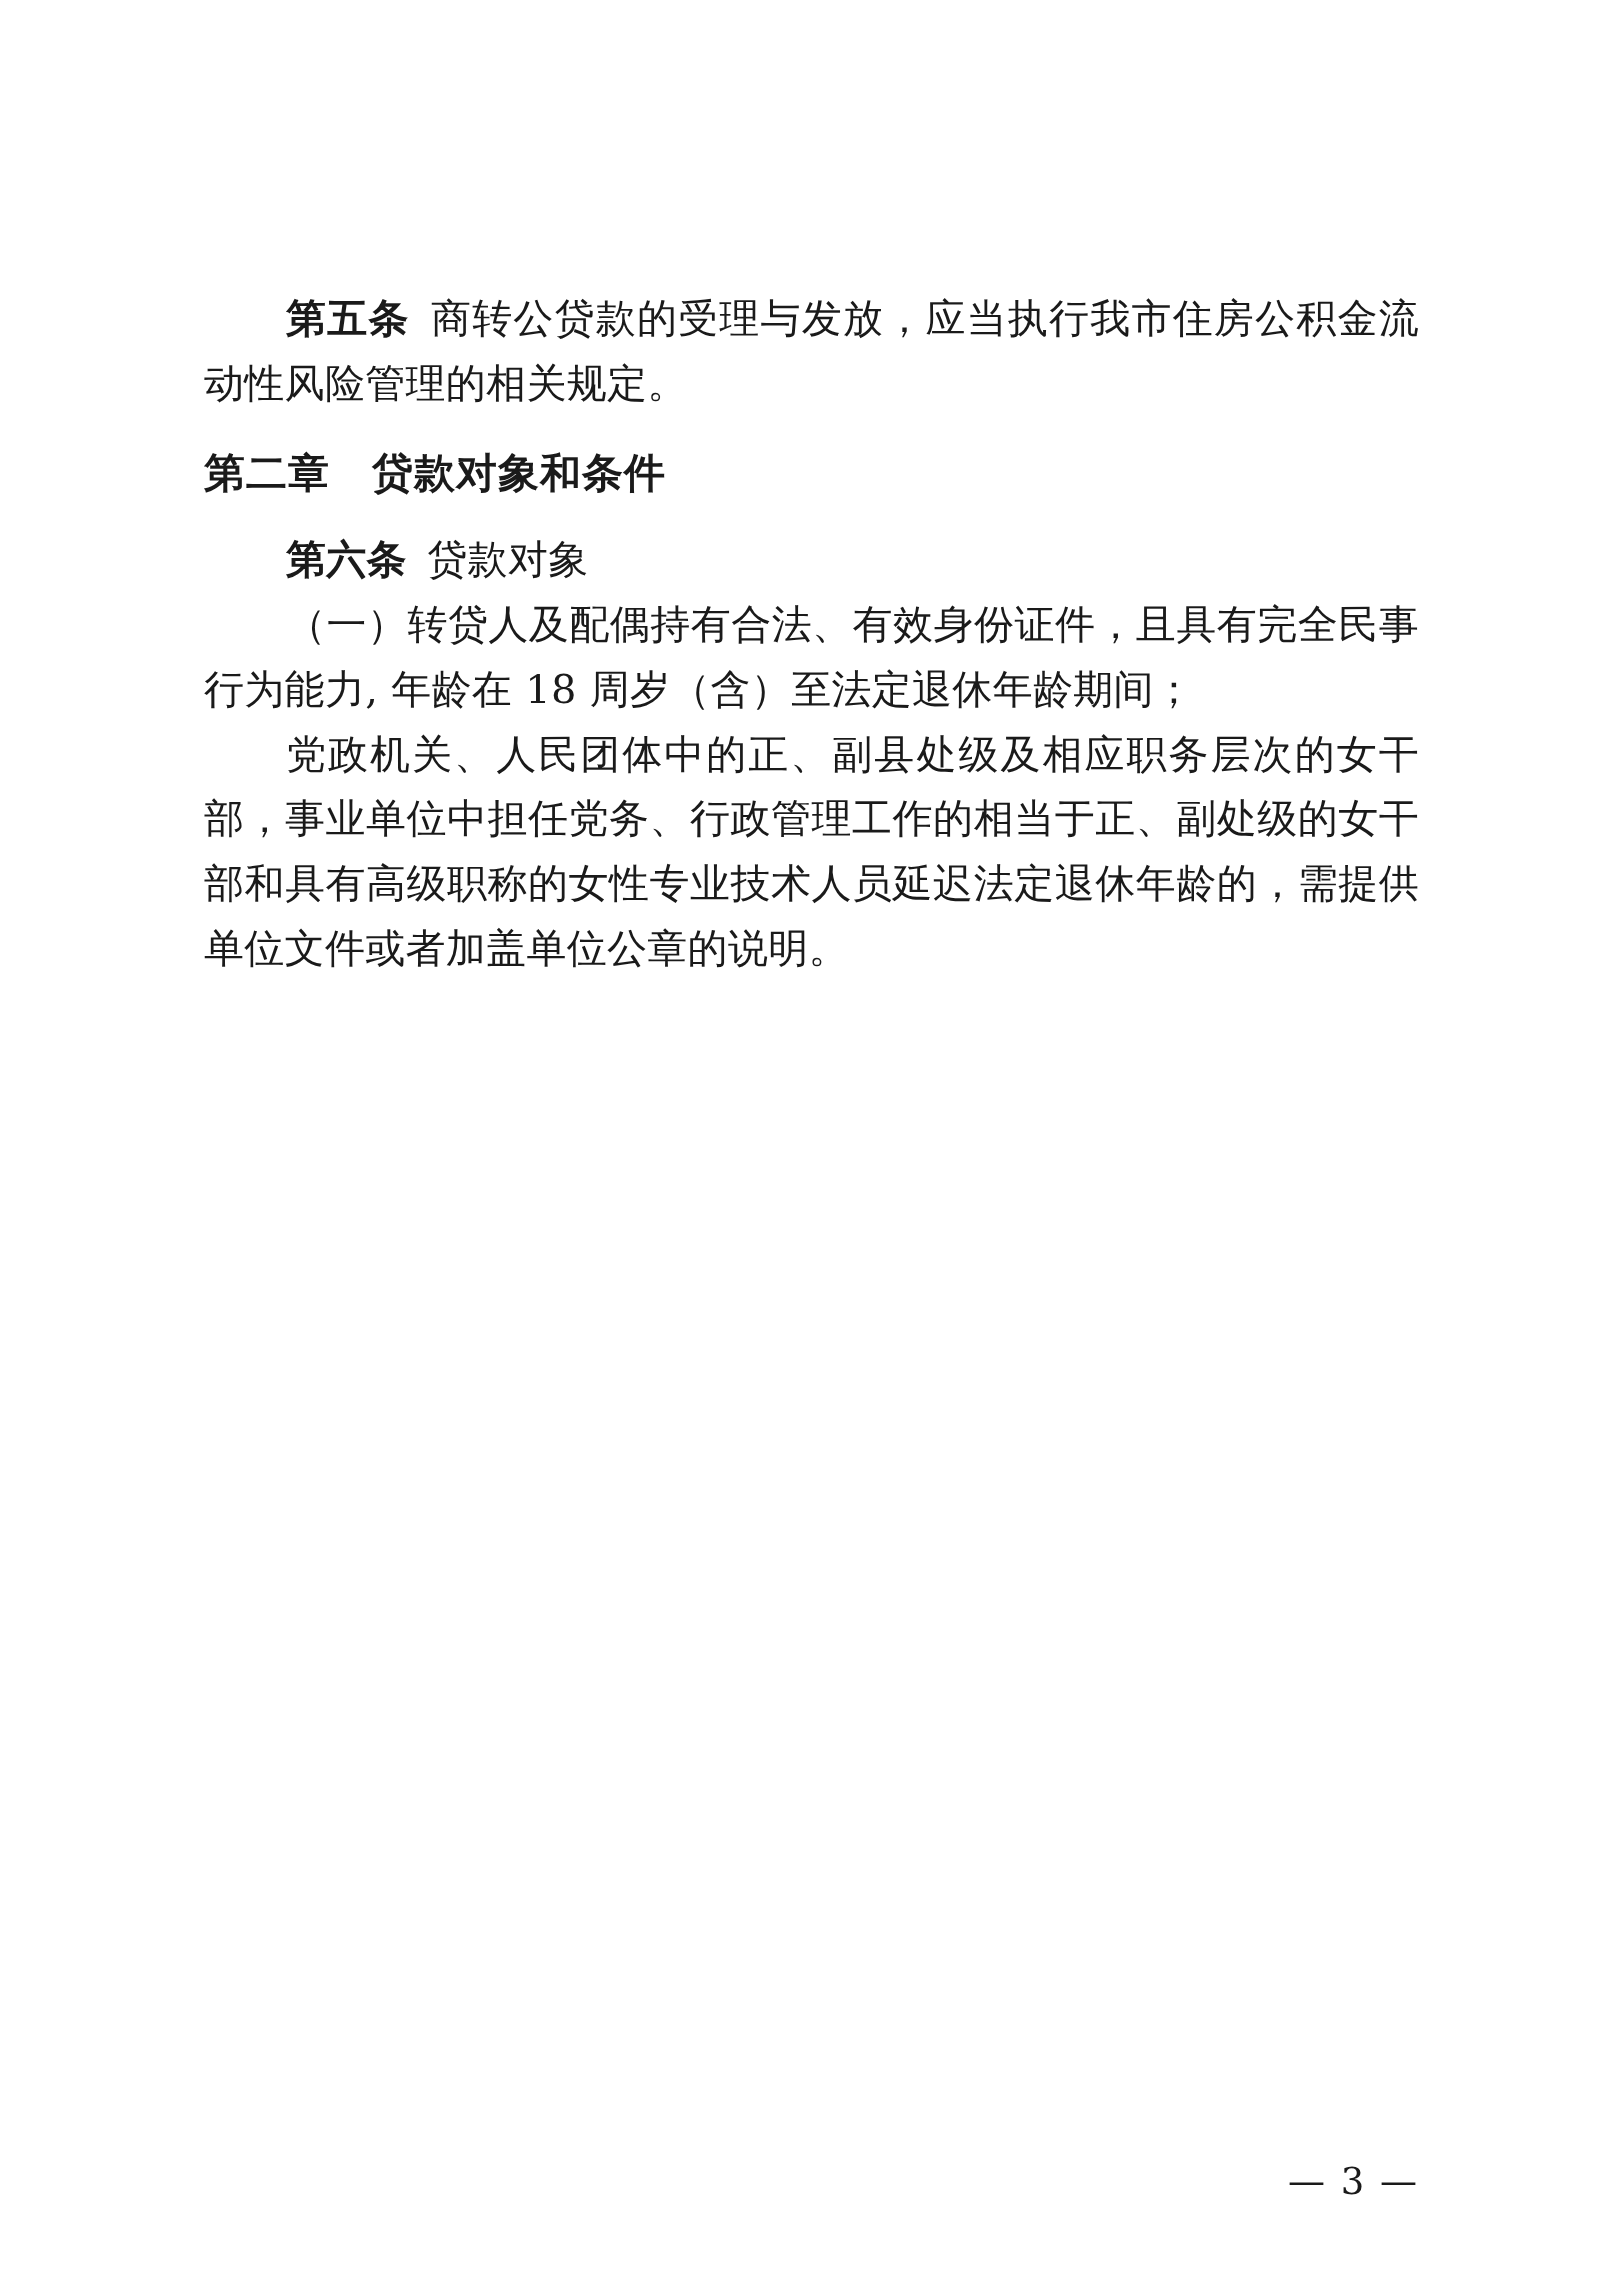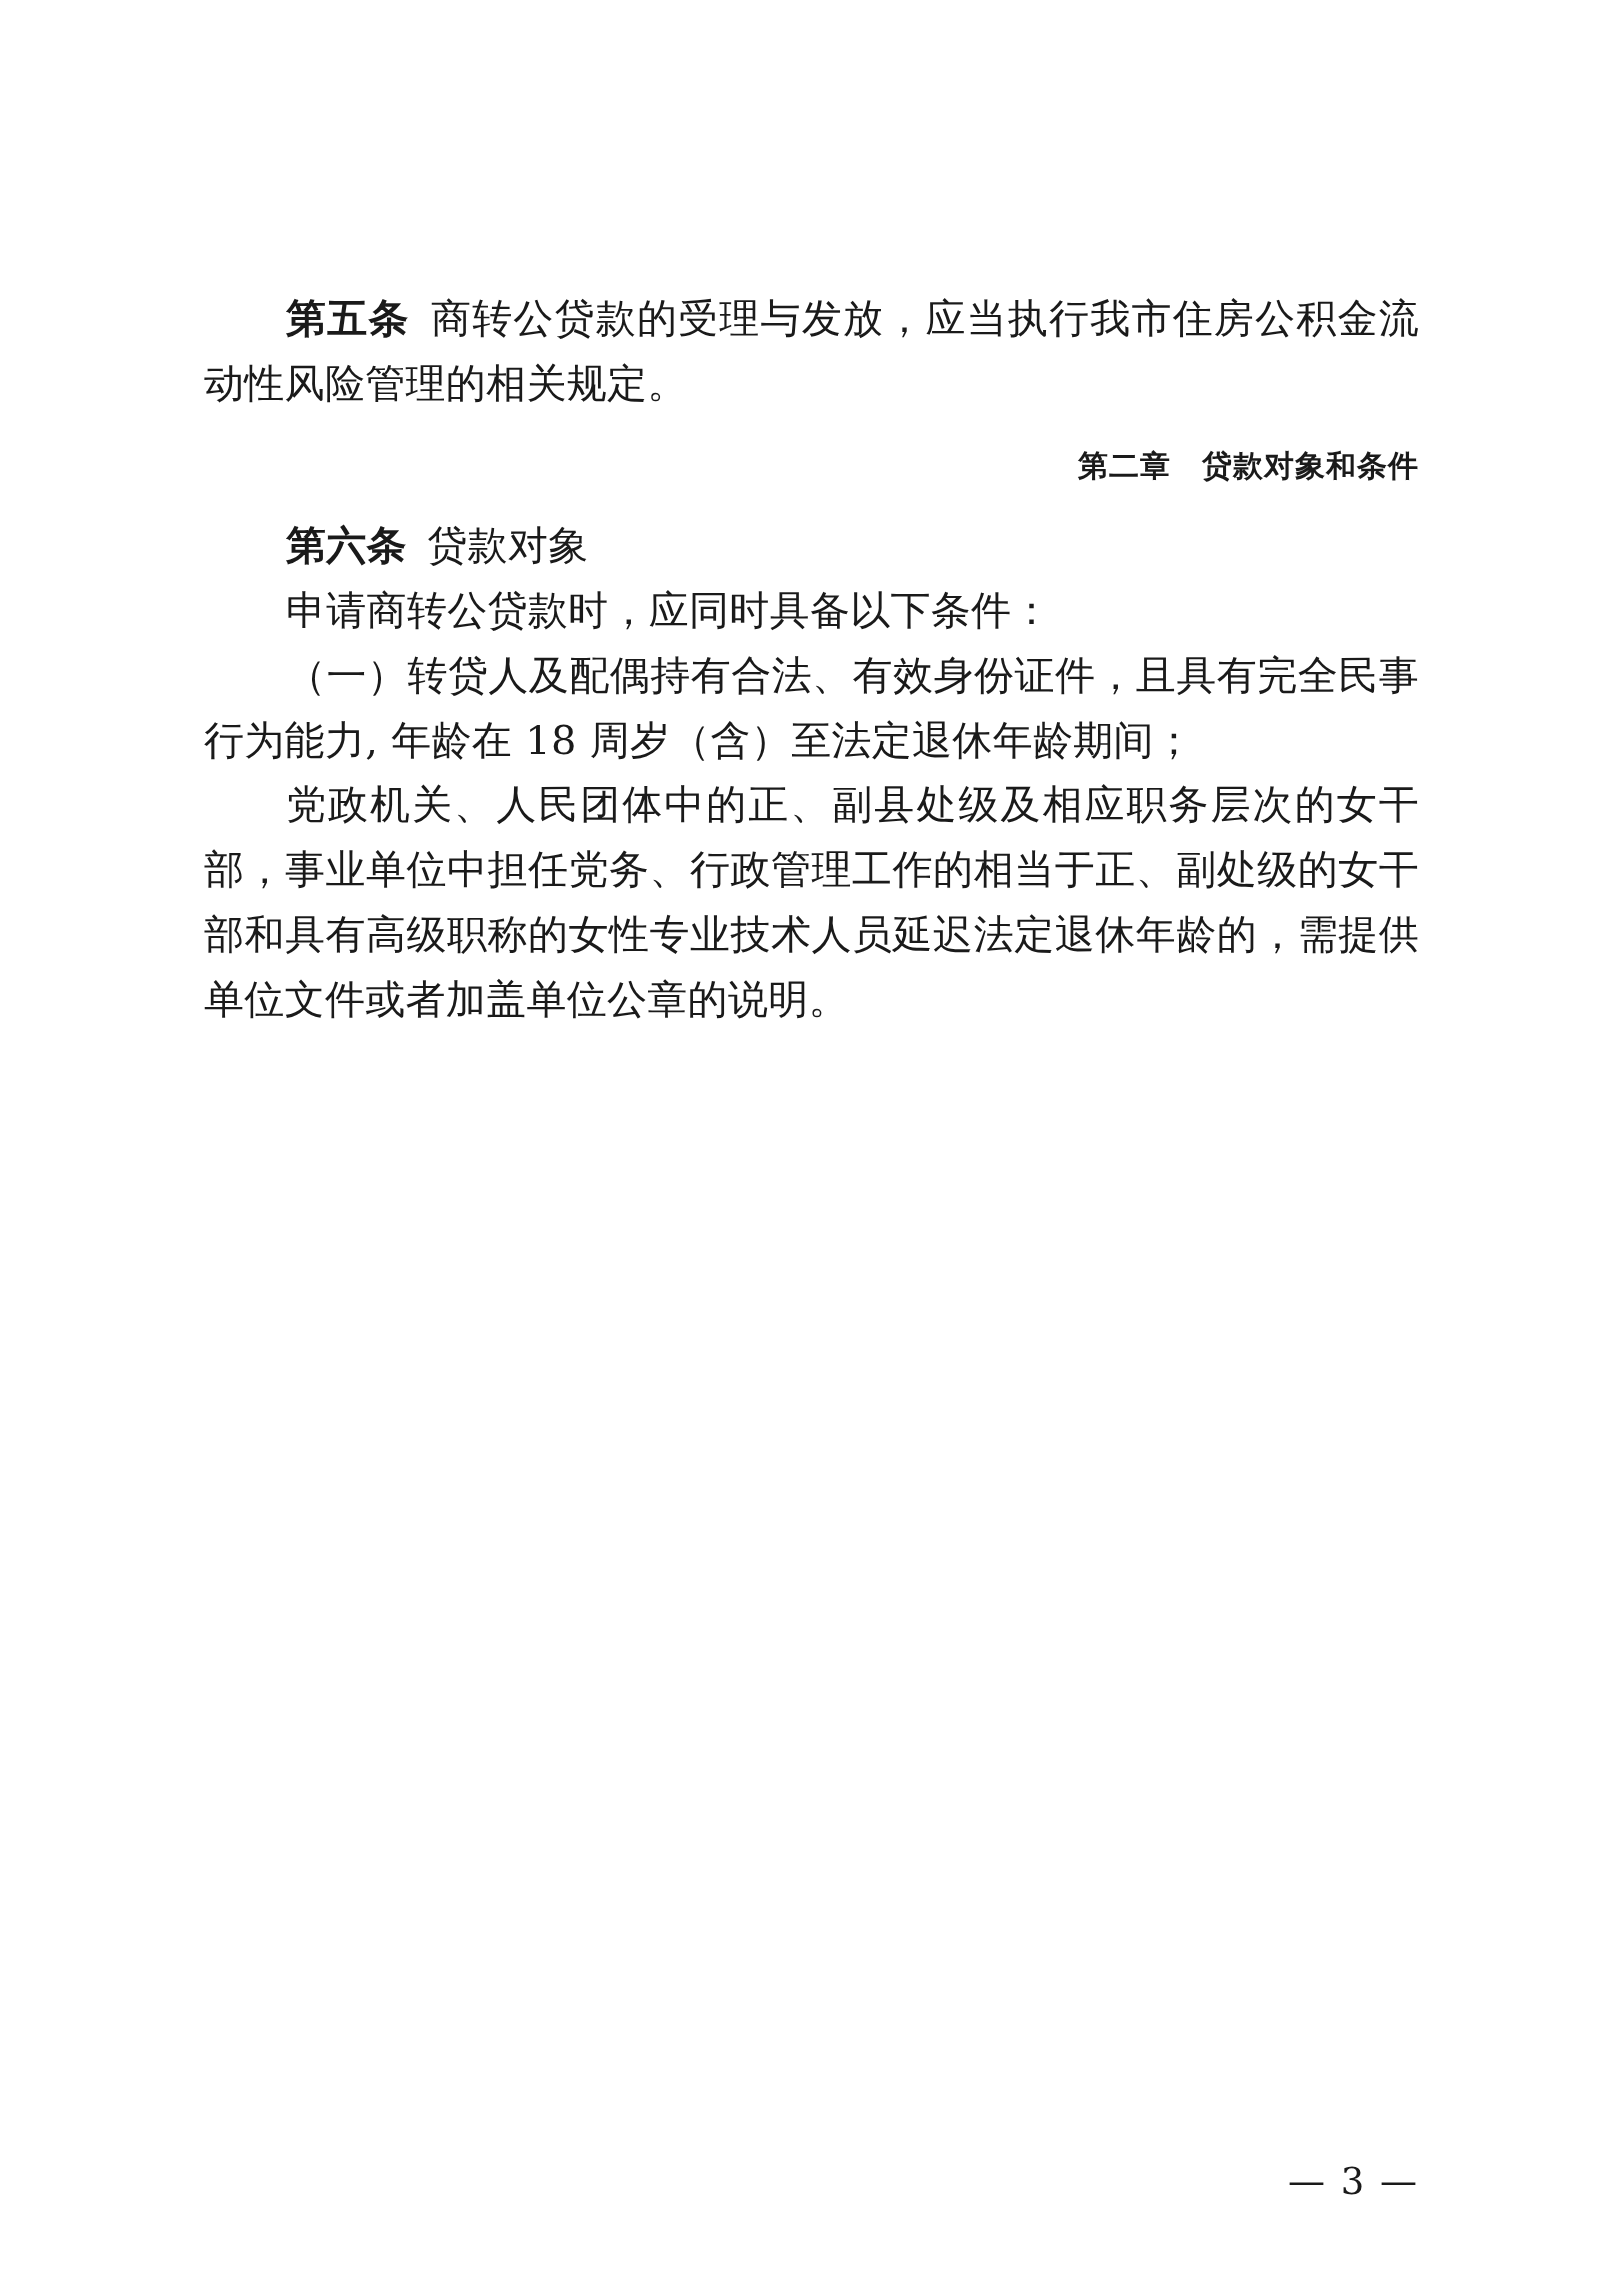--- a/index.html
+++ b/index.html
@@ -30,23 +30,23 @@
     margin: 0 0 0 0;
     letter-spacing: 0.3px;
   }
   .indent {
     text-indent: 82px;
   }
   .article-head {
     font-weight: bold;
   }
   .chapter-title {
-    font-size: 30px;
+    font-size: 41px;
     font-weight: bold;
-    text-align: right;
+    text-align: left;
     margin: 30px 0 26.6px 0;
     letter-spacing: 1px;
   }
   .block {
     margin-bottom: 0;
   }
   .page-number {
     position: absolute;
     bottom: 92px;
     right: 204px;
@@ -65,21 +65,20 @@
 <div class="page">
 
   <p class="para indent block"><span class="article-head">第五条</span><span class="nowrap-sp"></span><span>商转公贷款的受理与发放，应当执行我市住房公积金流动性风险管理的相关规定。</span></p>
 
   <h2 class="chapter-title">第二章　贷款对象和条件</h2>
 
   <p class="para indent block"><span class="article-head">第六条</span><span class="nowrap-sp"></span><span>贷款对象</span></p>
 
 
 
-  <p class="para indent block">申请商转公贷款时，应同时具备以下条件：</p>
 
   <p class="para indent block">（一）转贷人及配偶持有合法、有效身份证件，且具有完全民事行为能力, 年龄在 18 周岁（含）至法定退休年龄期间；</p>
 
   <p class="para indent block">党政机关、人民团体中的正、副县处级及相应职务层次的女干部，事业单位中担任党务、行政管理工作的相当于正、副处级的女干部和具有高级职称的女性专业技术人员延迟法定退休年龄的，需提供单位文件或者加盖单位公章的说明。</p>
 
 
   <div class="page-number">— 3 —</div>
 
 </div>
 

